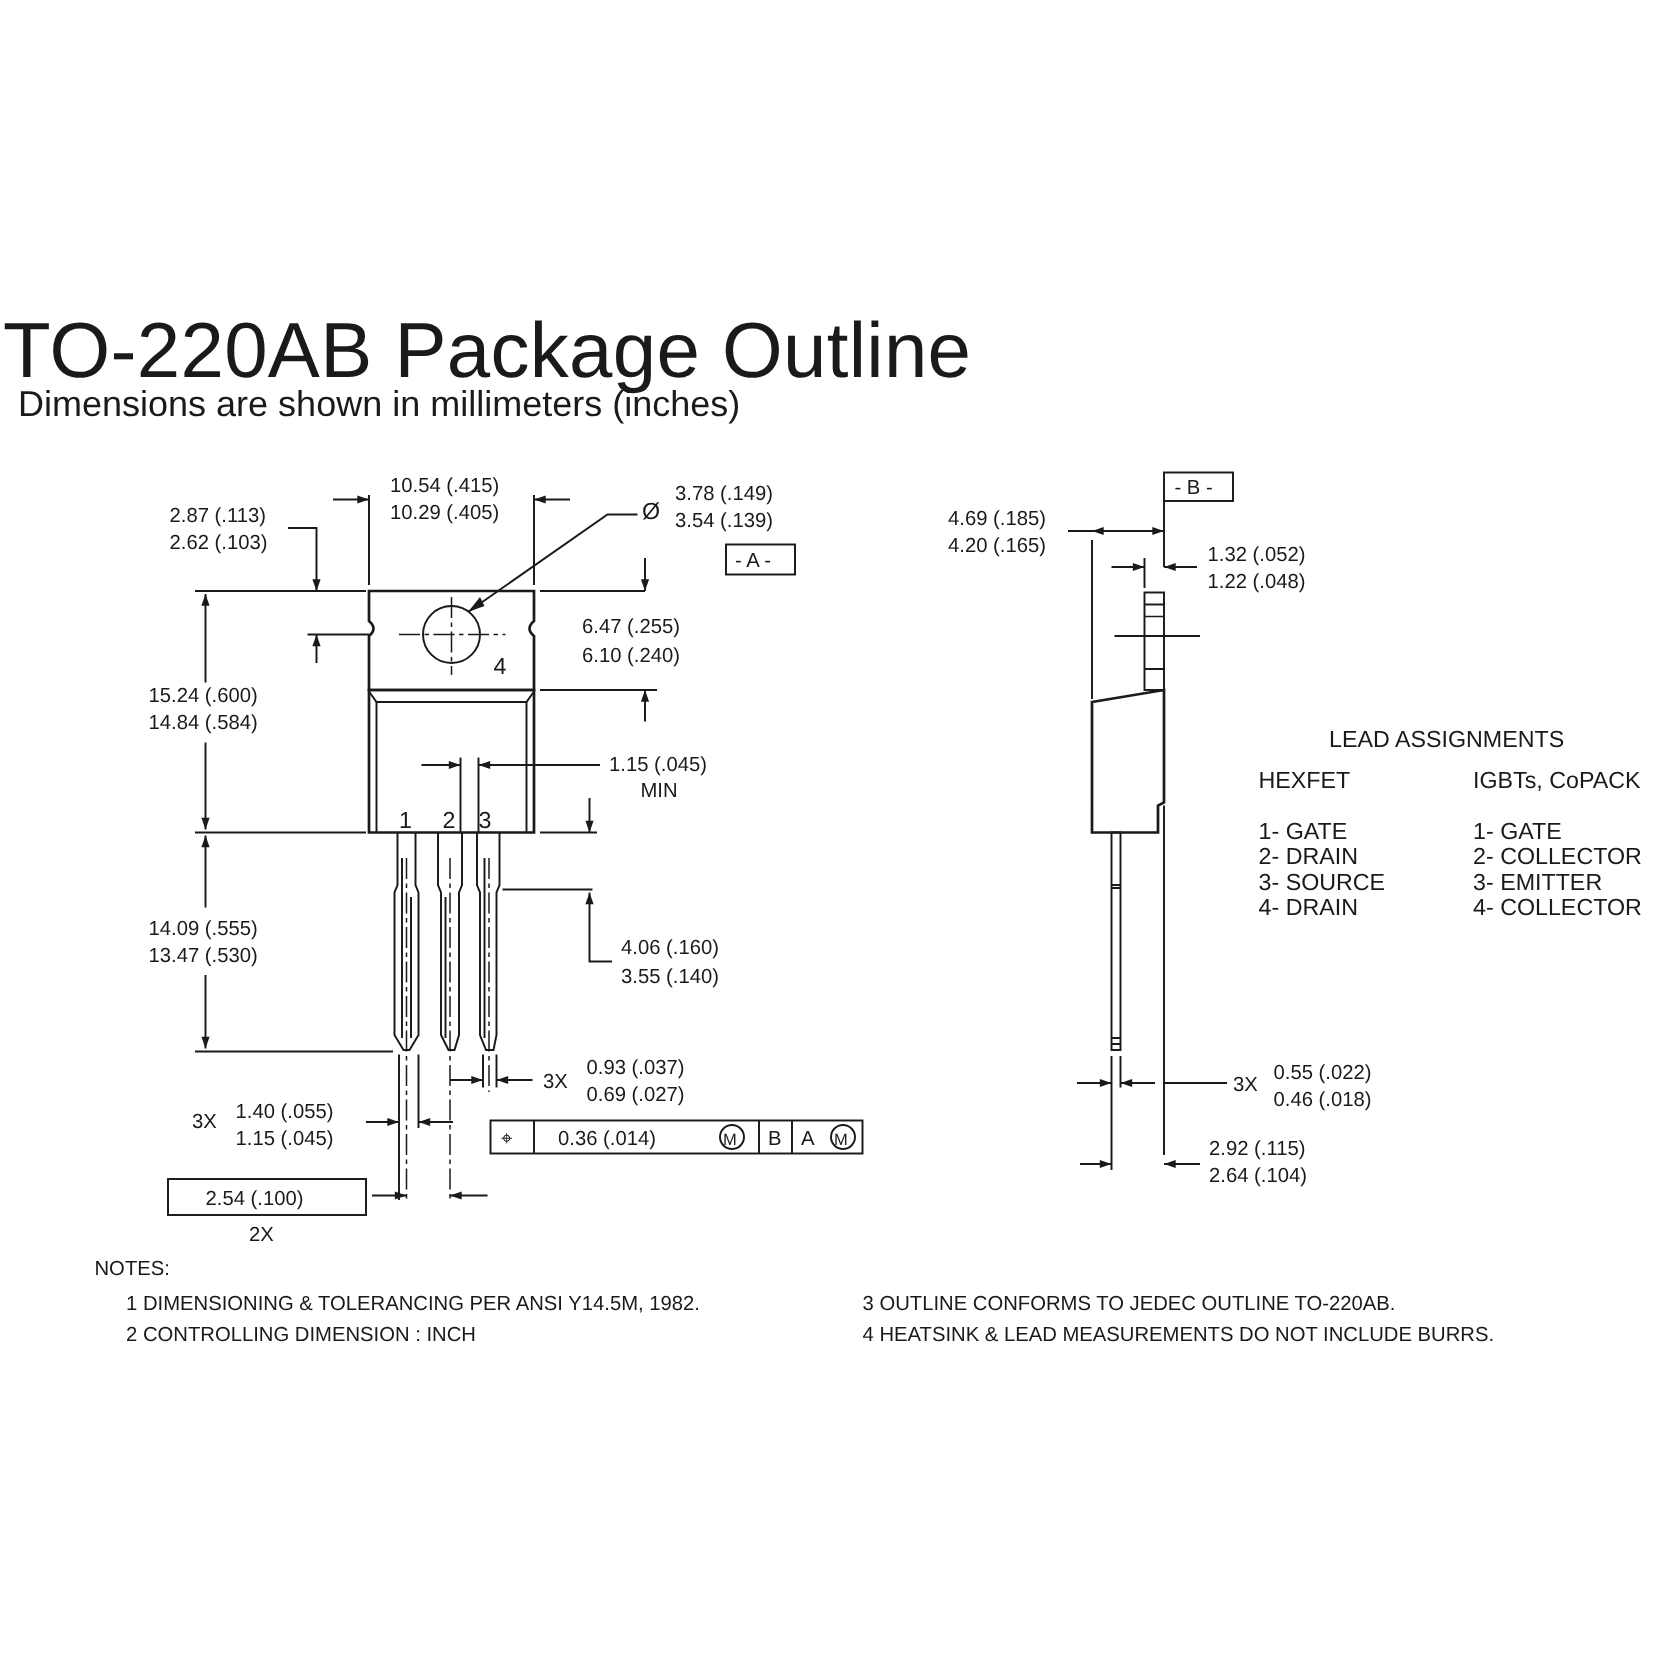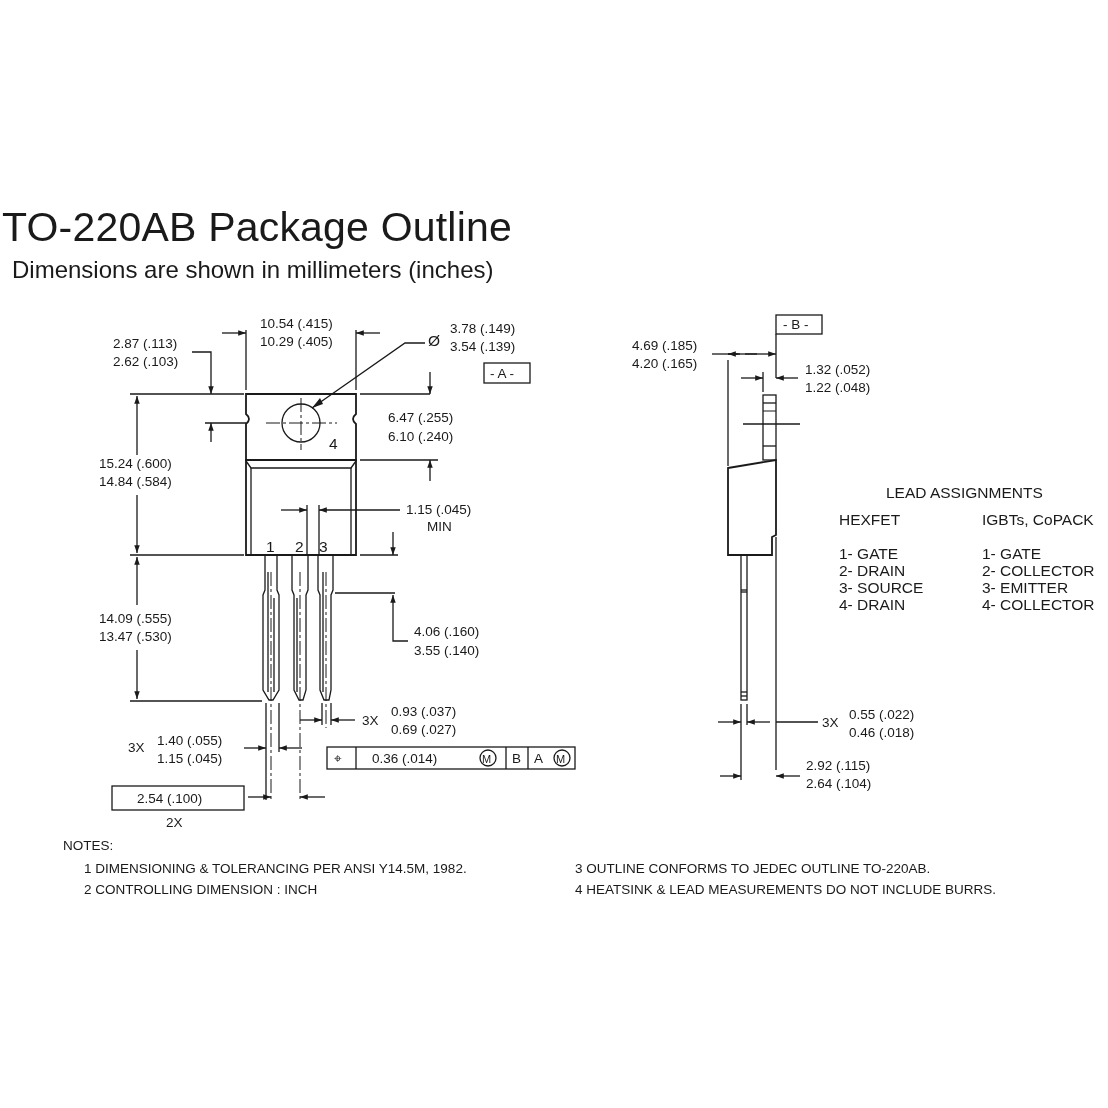--- a/index.html
+++ b/index.html
@@ -1,17 +1,17 @@
 <!DOCTYPE html>
 <html><head>
 <meta charset="utf-8">
 <style>
   html, body { margin: 0; padding: 0; background: #ffffff; }
   body { width: 1108px; height: 1108px; position: relative; overflow: hidden; font-family: "Liberation Sans", sans-serif; color: #1a1a1a; }
-  .title { position: absolute; left: 2px; top: 204px; font-size: 41px; letter-spacing: 0.2px; margin: 0; font-weight: normal; white-space: nowrap; }
+  .title { position: absolute; left: 2px; top: 204px; font-size: 52px; letter-spacing: 0.2px; margin: 0; font-weight: normal; white-space: nowrap; }
   .subtitle { position: absolute; left: 12px; top: 256px; font-size: 24px; margin: 0; white-space: nowrap; }
   svg.drawing { position: absolute; left: 0; top: 0; }
   svg text { font-family: "Liberation Sans", sans-serif; fill: #1a1a1a; }
   .dim { font-size: 13.5px; }
   .lbl { font-size: 15.5px; }
   .ln { stroke: #1a1a1a; stroke-width: 1.3; fill: none; }
   .thk { stroke: #1a1a1a; stroke-width: 1.8; fill: none; }
   .ctr { stroke: #1a1a1a; stroke-width: 1; fill: none; stroke-dasharray: 14 3 3 3; }
   .arr { fill: #1a1a1a; stroke: none; }
 </style>

